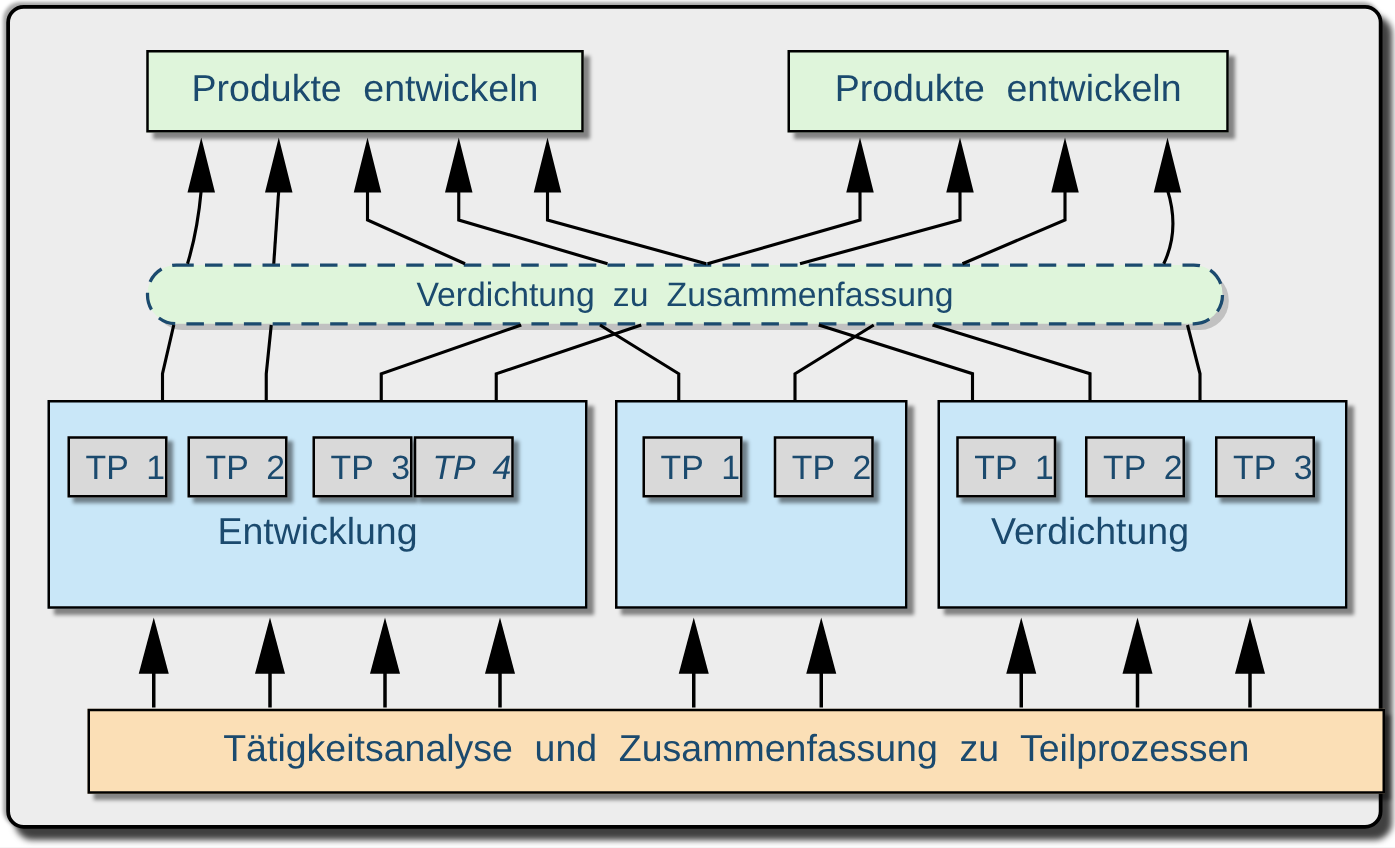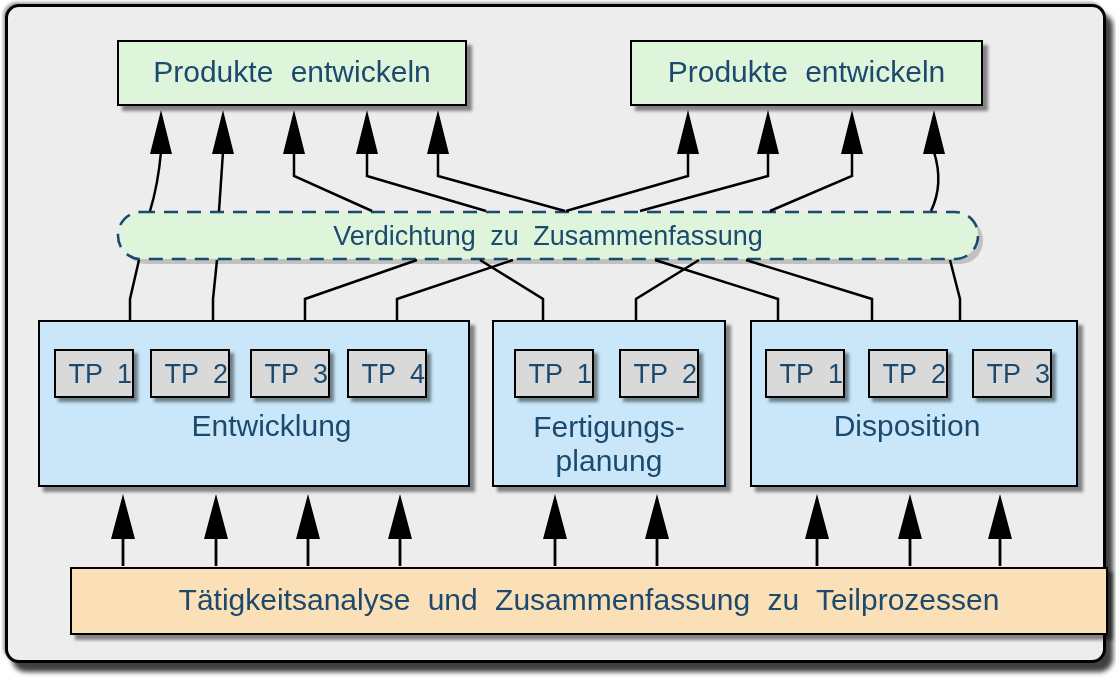--- a/index.html
+++ b/index.html
@@ -24,21 +24,21 @@
     position:absolute;left:118px;top:212px;width:860px;height:47px;z-index:3;
     line-height:49px;text-align:center;font-size:27px;word-spacing:7px;
   }
   .tp{
     position:absolute;top:27px;width:80px;height:49px;
     background:var(--gray,#D9D9D9);border:2px solid #000;
     box-shadow:4px 4px 3px rgba(0,0,0,.45);
     line-height:46px;font-size:27px;text-align:right;word-spacing:7px;box-sizing:border-box;
   }
   .gtitle{position:absolute;left:0;right:0;font-size:30px;word-spacing:8px;text-align:center;line-height:34px;}
-  .gtitle.single{top:84px;line-height:40px;padding-left:35px;}
+  .gtitle.single{top:84px;line-height:40px;}
   .gtitle.double{top:88px;}
   .gtitle.shifted{right:auto;width:240px;}
   .bottomlabel{font-size:30px;line-height:62px;word-spacing:9px;margin-left:31px;}
 </style>
 </head>
 <body>
 
 <div class="frame"></div>
 
 <svg class="connectors" width="1116" height="678" viewBox="0 0 1116 678">
@@ -111,37 +111,33 @@
 <div class="node green toplabel" style="left:117px;top:40px;width:350px;height:66px;">Produkte entwickeln</div>
 
 <div class="node green toplabel" style="left:630px;top:40px;width:353px;height:66px;">Produkte entwickeln</div>
 
 <div class="pill-text">Verdichtung zu Zusammenfassung</div>
 
 <div class="node blue" style="left:38px;top:320px;width:432px;height:167px;">
   <div class="tp" style="left:14px;">TP 1</div>
   <div class="tp" style="left:110px;">TP 2</div>
   <div class="tp" style="left:210px;">TP 3</div>
-  <div class="tp" style="left:307px;">TP 4</div>
+  <div class="tp" style="left:291px;font-style:italic;">TP 4</div>
   <div class="gtitle single">
     <span>Entwicklung</span>
   </div>
 </div>
 
 <div class="node blue" style="left:492px;top:320px;width:234px;height:167px;">
   <div class="tp" style="left:20px;">TP 1</div>
   <div class="tp" style="left:125px;">TP 2</div>
-  <div class="gtitle double">
-    <span>Fertigungs-</span><br>
-    <span>planung</span>
-  </div>
 </div>
 
 <div class="node blue" style="left:750px;top:320px;width:328px;height:167px;">
   <div class="tp" style="left:13px;">TP 1</div>
   <div class="tp" style="left:116px;">TP 2</div>
   <div class="tp" style="left:220px;">TP 3</div>
   <div class="gtitle single shifted">
-    <span>Disposition</span>
+    <span>Verdichtung</span>
   </div>
 </div>
 
 <div class="node orange bottomlabel" style="left:39px;top:567px;width:1038px;height:68px;">Tätigkeitsanalyse und Zusammenfassung zu Teilprozessen</div>
 
 </body></html>

